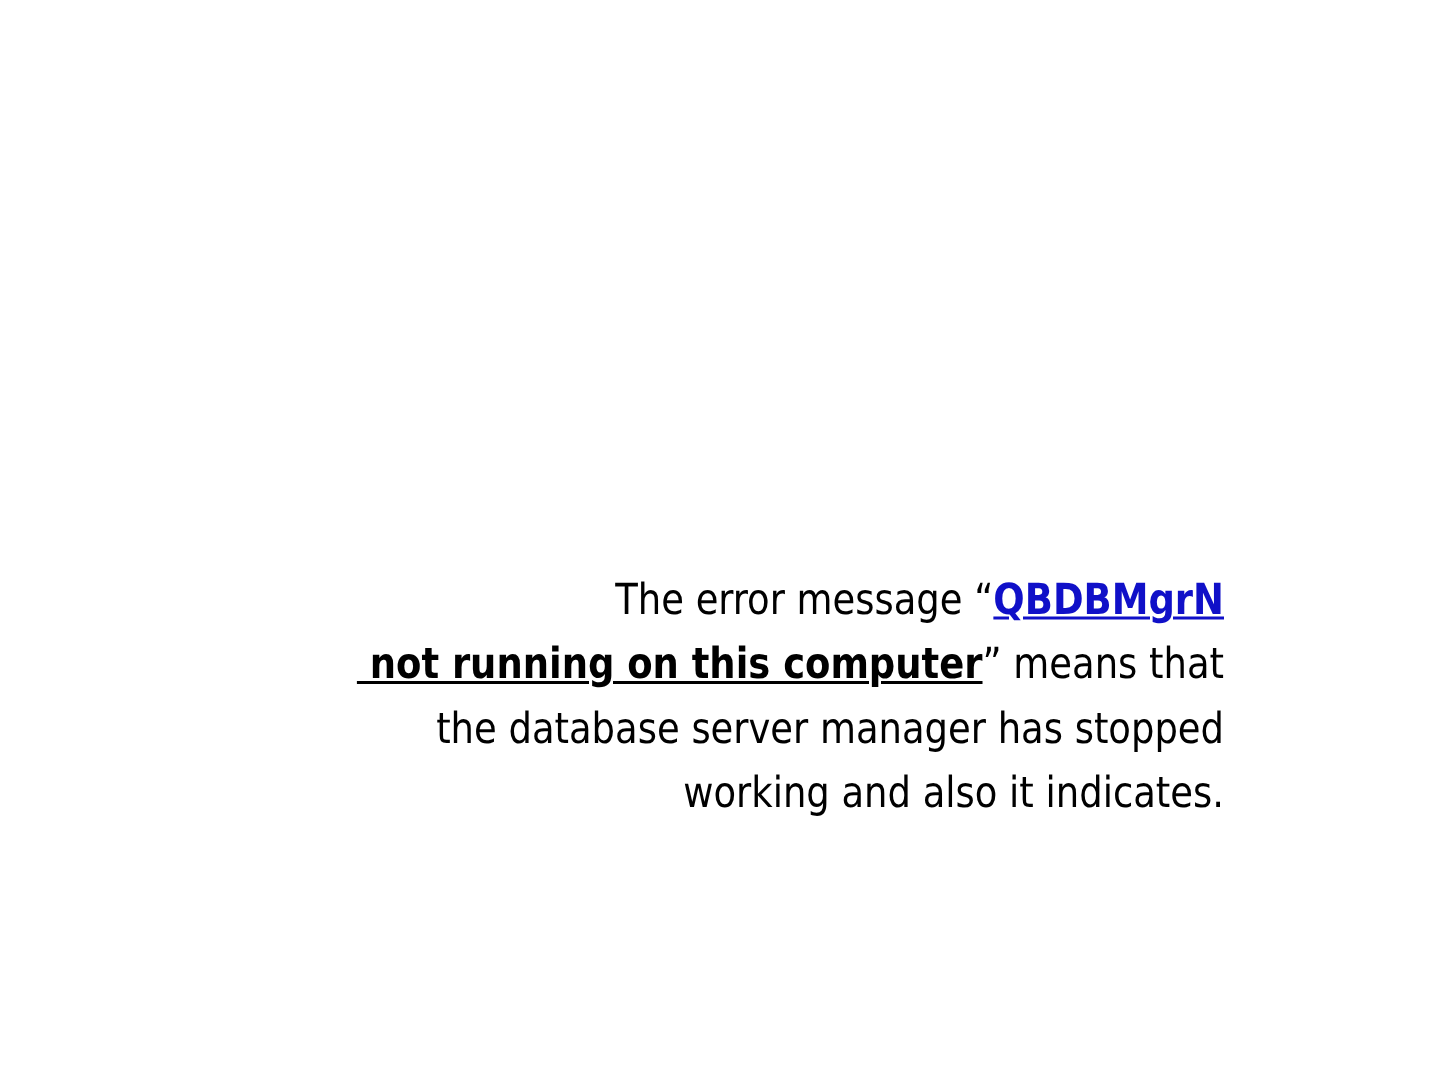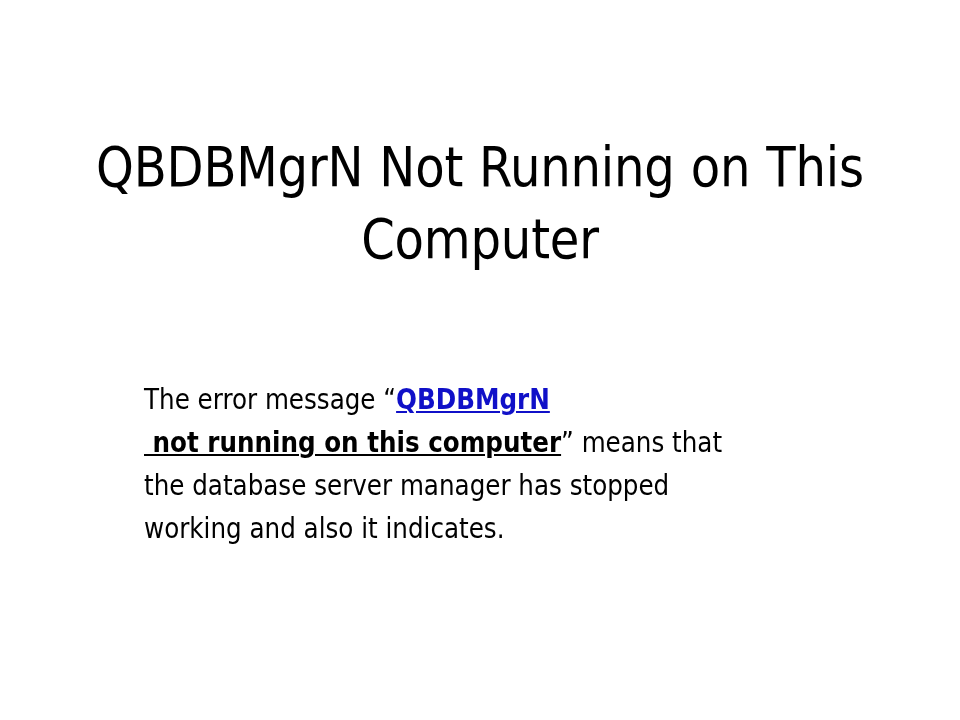--- a/index.html
+++ b/index.html
@@ -44,21 +44,21 @@
     transform-origin: center top;
     white-space: normal;
   }
 
   
   .body-block {
     position: absolute;
     left: 130px;
     top: 378px;
     width: 700px;
-    text-align: left;
+    text-align: right;
   }
   .body-line {
     display: block;
     font-family: "DejaVu Sans Condensed", "Liberation Sans Narrow", "Liberation Sans", sans-serif;
     font-size: 28.5px;
     line-height: 43px;
     font-weight: 400;
     color: #000000;
     white-space: pre;
     transform: scaleX(0.96);
@@ -86,24 +86,20 @@
     text-decoration-color: #000000;
     text-decoration-thickness: 2px;
     text-underline-offset: 2px;
   }
 </style>
 </head>
 <body>
 
 <div class="slide">
 
-  <div class="title-block">
-    <span class="title-text">QBDBMgrN Not Running on This</span>
-    <span class="title-text">Computer</span>
-  </div>
 
   <div class="body-block">
 
     <span class="body-line"><span class="run-plain">The error message “</span><span class="run-link">QBDBMgrN</span></span>
 
     <span class="body-line"><span class="run-emph"> not running on this computer</span><span class="run-plain">” means that</span></span>
 
     <span class="body-line"><span class="run-plain">the database server manager has stopped</span></span>
 
     <span class="body-line"><span class="run-plain">working and also it indicates.</span></span>

